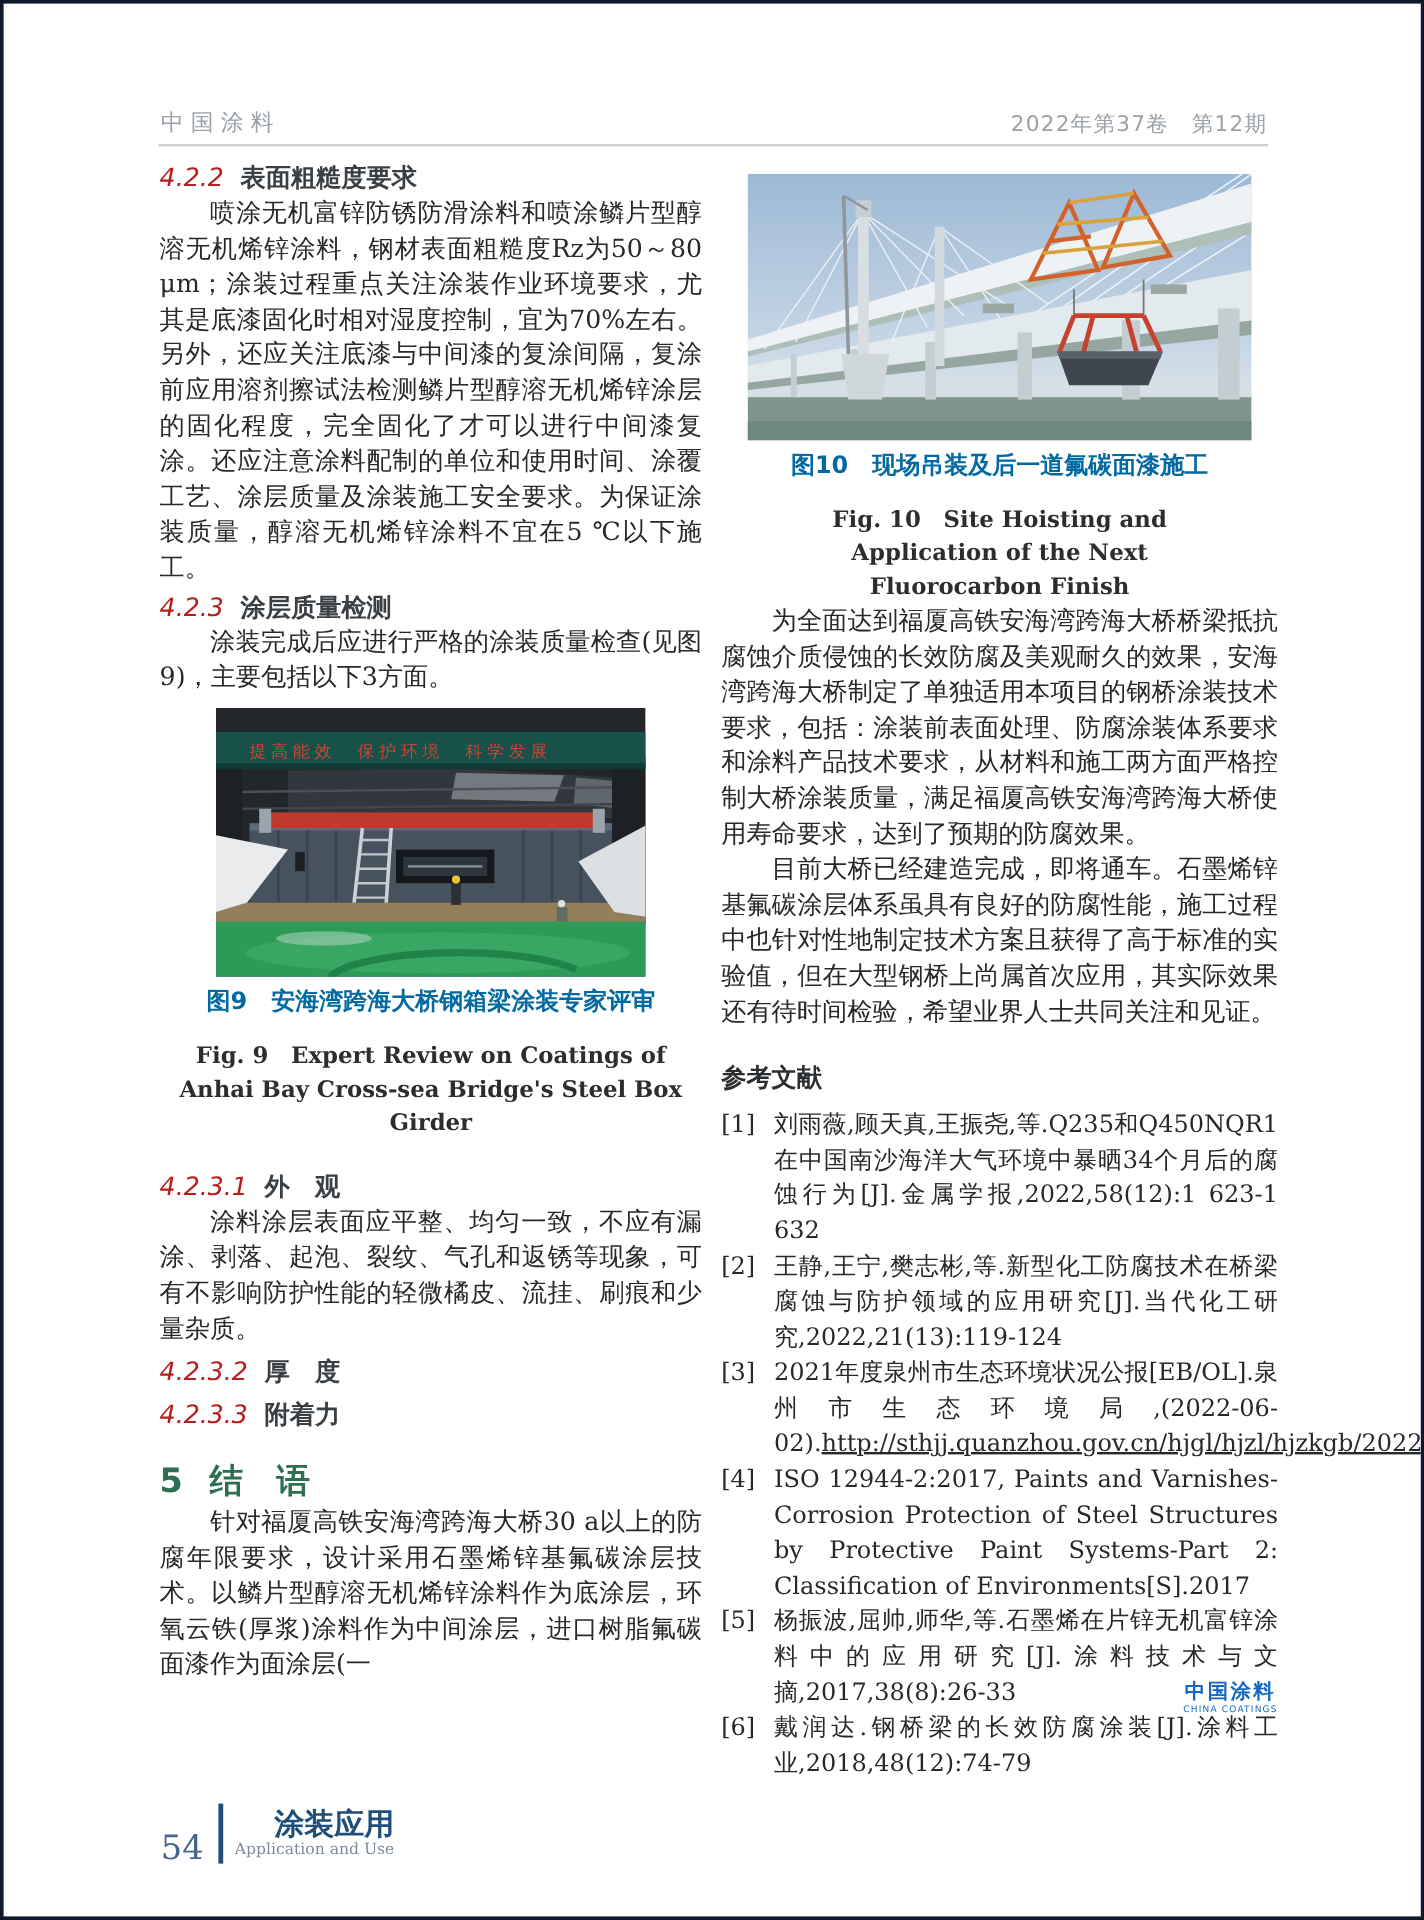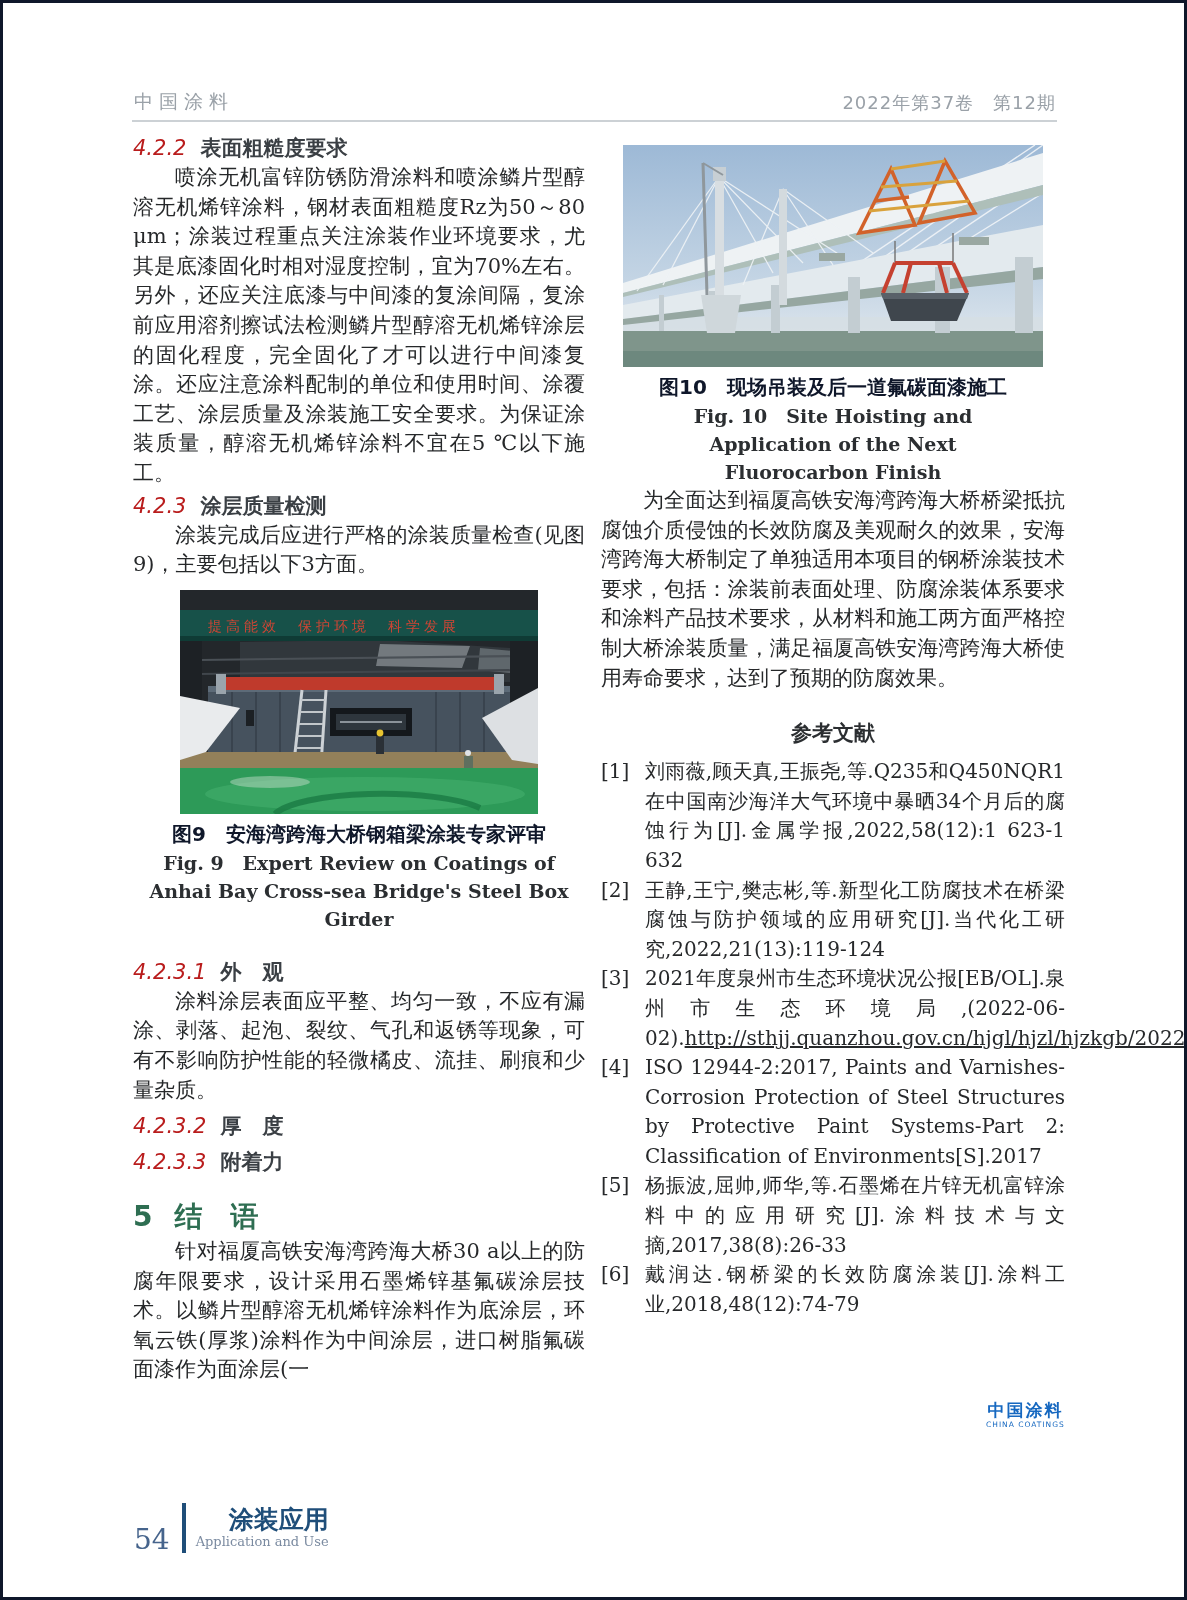--- a/index.html
+++ b/index.html
@@ -21,28 +21,28 @@
   .h3{margin:0;font-family:"DejaVu Sans", sans-serif;font-size:21px;line-height:30px;}
   .h3 .num{color:#b91c1c;margin-right:14px;font-style:italic;}
   .h3 .ttl{color:#3a3f44;font-weight:600;}
   .h2{margin:0;font-family:"DejaVu Sans", sans-serif;font-size:28px;line-height:40px;
       color:#2e6e52;font-weight:700;}
   .h2 .num{margin-right:22px;}
   
   .fig{text-align:center;}
   .fig svg{display:block;}
   .cap-cn{font-family:"DejaVu Sans", sans-serif;font-weight:700;font-size:20px;line-height:28px;
-      color:#0f172a;margin-top:6px;}
-  .cap-en{font-weight:700;font-size:19px;line-height:28px;color:#2b2e31;margin-top:1px;}
+      color:#0369a1;margin-top:6px;}
+  .cap-en{font-weight:700;font-size:19px;line-height:28px;color:#2b2e31;margin-top:18px;}
   
   .mt2{margin-top:2px;}.mt6{margin-top:6px;}.mt10{margin-top:10px;}
   .mt14{margin-top:14px;}.mt20{margin-top:20px;}.mt24{margin-top:24px;}.mt36{margin-top:36px;}
   
   .refs-title{font-family:"DejaVu Sans", sans-serif;font-weight:700;font-size:21px;
-      text-align:center;color:#2b2e31;margin:26px 0 10px 0;}
+      text-align:left;color:#2b2e31;margin:26px 0 10px 0;}
   .ref{position:relative;padding-left:44px;font-size:20px;line-height:29.6px;
       text-align:justify;margin:0;}
   .ref .rid{position:absolute;left:0;top:0;}
   .ref .url{text-decoration:underline;}
   
   .footer{position:absolute;left:131px;top:1496px;display:flex;align-items:center;}
   .f-page{font-size:28px;color:#46648c;margin-right:12px;margin-top:24px;}
   .f-bar{width:4px;height:50px;background:#1f4e79;margin-right:10px;}
   .f-cn{font-family:"DejaVu Sans", sans-serif;font-weight:700;font-size:25px;
       color:#1f4e79;line-height:28px;text-align:right;}
@@ -238,20 +238,21 @@
         <polygon points="258,148 346,148 344,154 260,154" fill="#596169"></polygon>
 
         <rect x="196" y="108" width="26" height="8" fill="#9aa8a2"></rect>
         <rect x="336" y="92" width="30" height="8" fill="#9aa8a2"></rect>
       </svg>
       <div class="cap-cn">图10　现场吊装及后一道氟碳面漆施工</div>
       <div class="cap-en" style="width:360px;margin-left:auto;margin-right:auto;">Fig. 10　Site Hoisting and Application of the Next Fluorocarbon Finish</div>
     </div>
 
     <p class="body mt36">为全面达到福厦高铁安海湾跨海大桥桥梁抵抗腐蚀介质侵蚀的长效防腐及美观耐久的效果，安海湾跨海大桥制定了单独适用本项目的钢桥涂装技术要求，包括：涂装前表面处理、防腐涂装体系要求和涂料产品技术要求，从材料和施工两方面严格控制大桥涂装质量，满足福厦高铁安海湾跨海大桥使用寿命要求，达到了预期的防腐效果。</p>
+    <p class="body">目前大桥已经建造完成，即将通车。石墨烯锌基氟碳涂层体系虽具有良好的防腐性能，施工过程中也针对性地制定技术方案且获得了高于标准的实验值，但在大型钢桥上尚属首次应用，其实际效果还有待时间检验，希望业界人士共同关注和见证。</p>
 
     <div class="refs-title">参考文献</div>
 
     <div>
       <p class="ref">
         <span class="rid">[1]</span><span>刘雨薇,顾天真,王振尧,等.Q235和Q450NQR1在中国南沙海洋大气环境中暴晒34个月后的腐蚀行为[J].金属学报,2022,58(12):1 623-1 632</span>
       </p>
       <p class="ref">
         <span class="rid">[2]</span><span>王静,王宁,樊志彬,等.新型化工防腐技术在桥梁腐蚀与防护领域的应用研究[J].当代化工研究,2022,21(13):119-124</span>
       </p>

